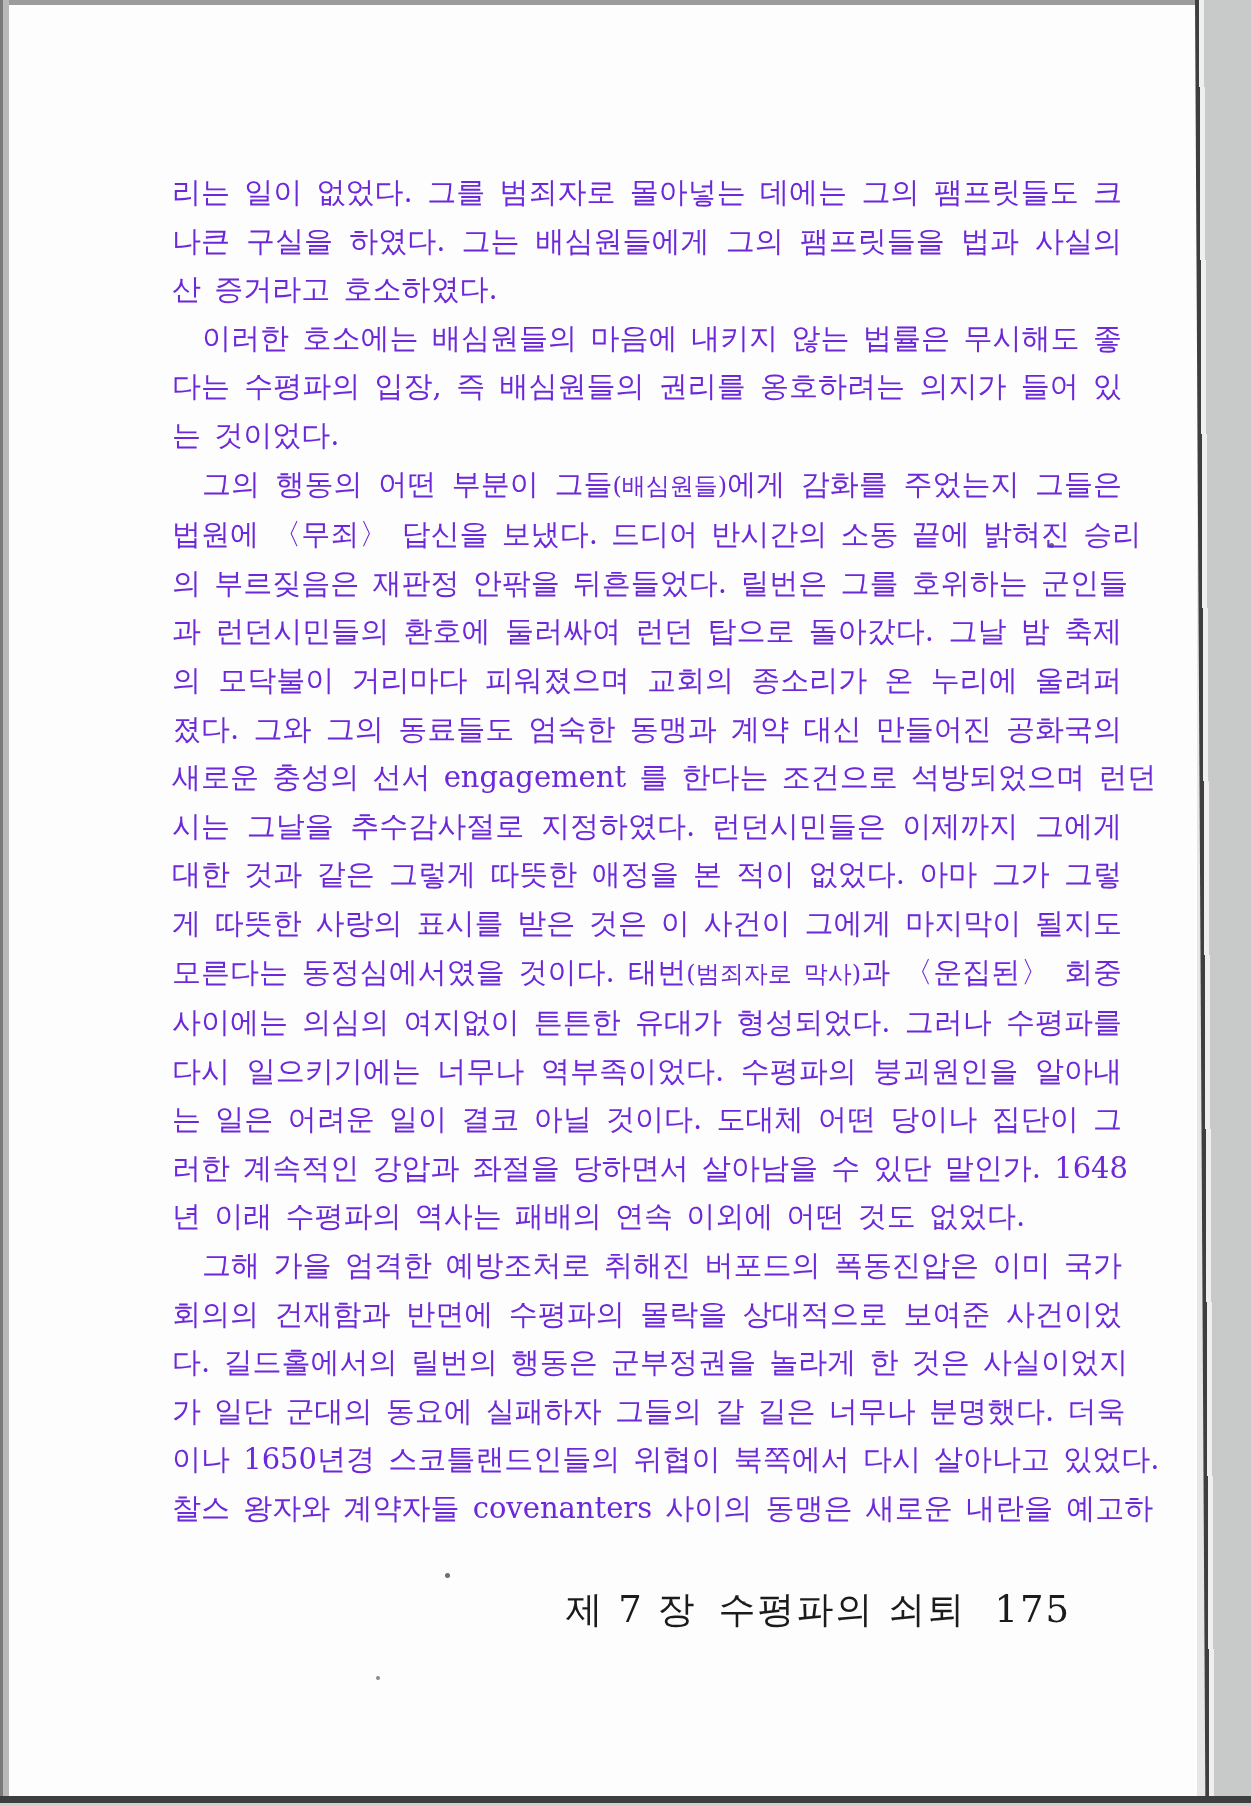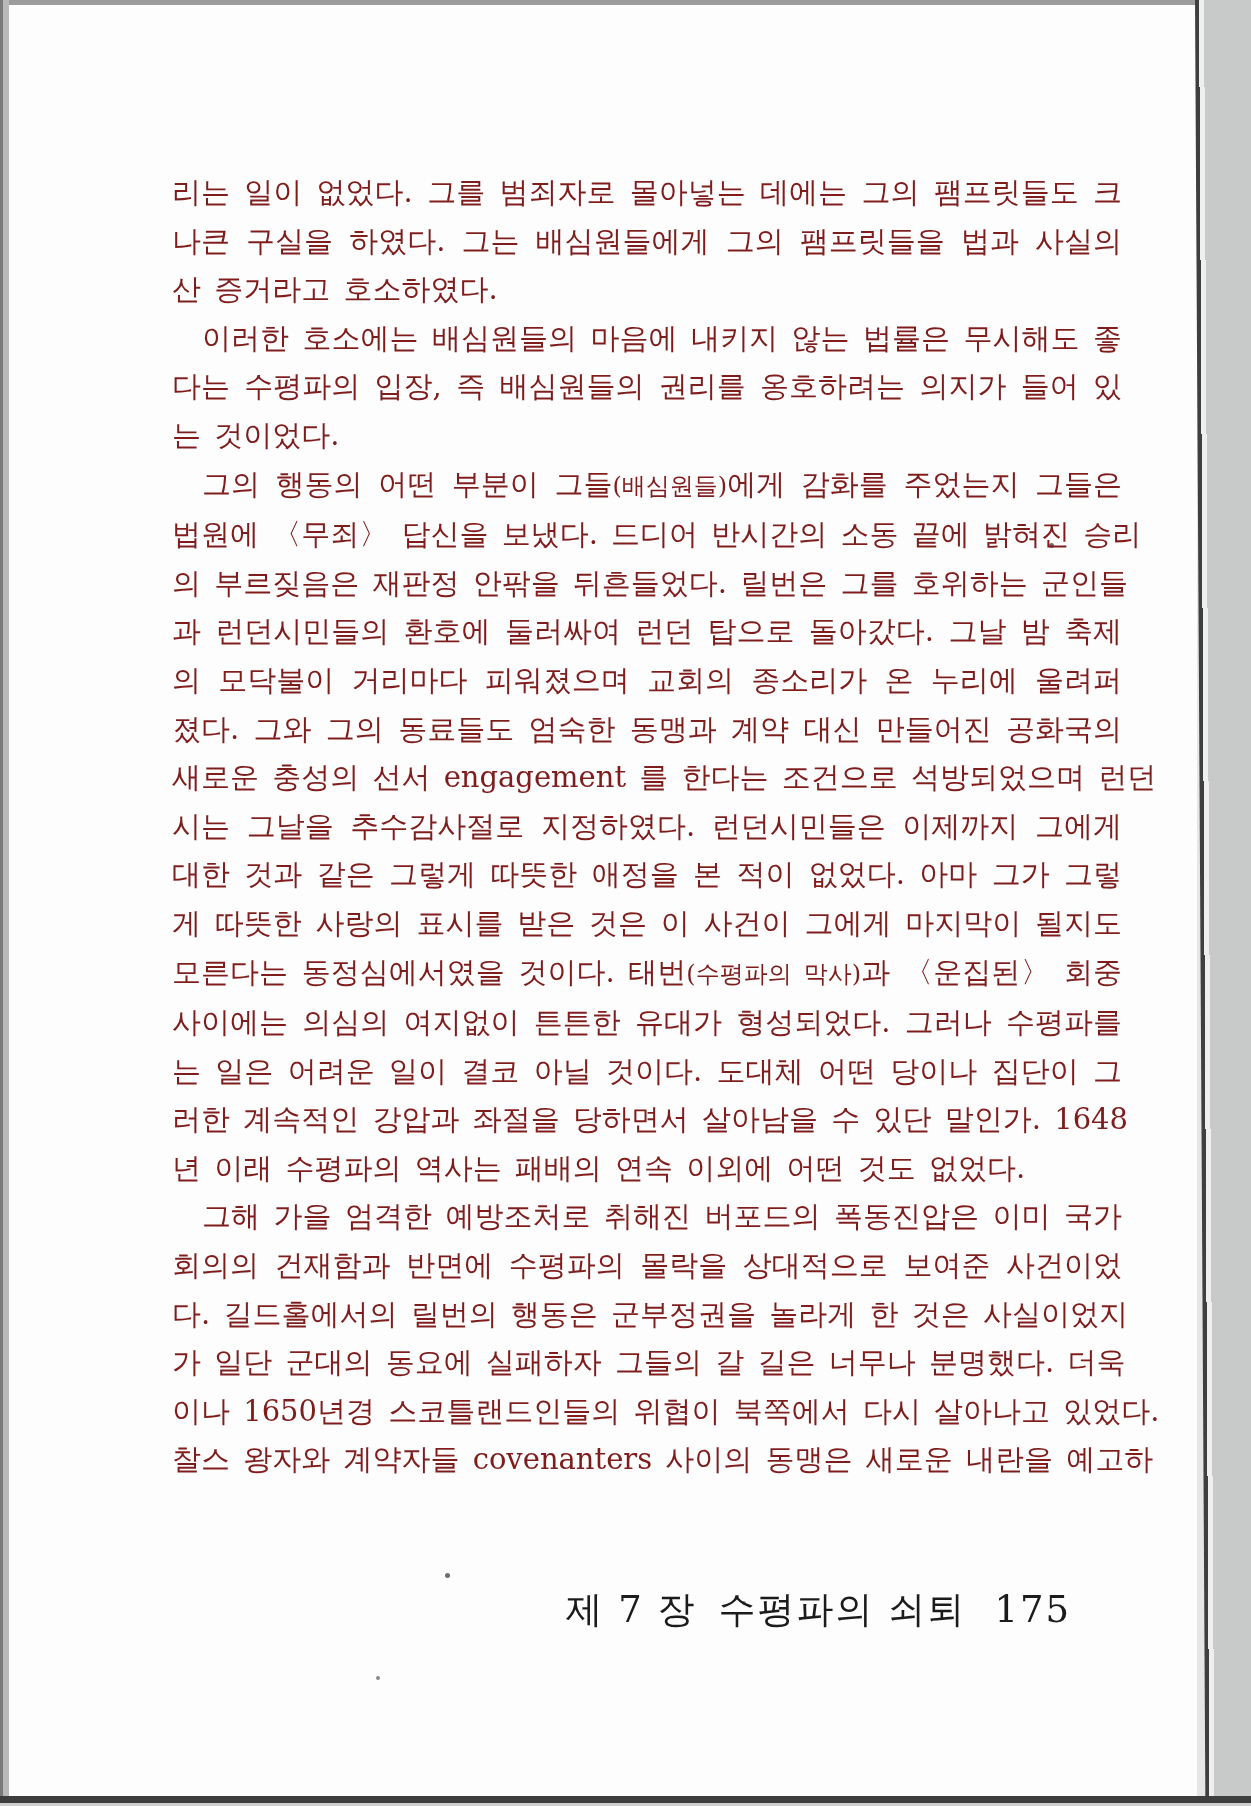--- a/index.html
+++ b/index.html
@@ -22,21 +22,21 @@
   
   .edge-strip{
     position:absolute;left:1195px;top:0;width:58px;height:1806px;
     background:linear-gradient(to right,#3f3f3f 0 4px,#efefef 4px 9px,#c7cac9 9px 100%);
     transform:skewX(0.33deg);transform-origin:top left;
   }
 
   
   .text-block{
     position:absolute;left:172px;top:168px;width:950px;
-    font-size:29px;line-height:48.6px;color:#7f1d1d;
+    font-size:29px;line-height:48.6px;color:#6d28d9;
     word-spacing:4px;
   }
   .line{text-align:justify;text-align-last:justify;white-space:nowrap;}
   .line.short{text-align:right;text-align-last:left;}
   .line.indent{padding-left:30px;}
   .paren{font-size:24px;}
 
   
   .footer{
     position:absolute;top:1585px;right:180px;
@@ -79,22 +79,23 @@
       <div class="line indent">그의 행동의 어떤 부분이 그들<span class="paren">(배심원들)</span>에게 감화를 주었는지 그들은</div>
       <div class="line">법원에 〈무죄〉 답신을 보냈다. 드디어 반시간의 소동 끝에 밝혀진 승리</div>
       <div class="line">의 부르짖음은 재판정 안팎을 뒤흔들었다. 릴번은 그를 호위하는 군인들</div>
       <div class="line">과 런던시민들의 환호에 둘러싸여 런던 탑으로 돌아갔다. 그날 밤 축제</div>
       <div class="line">의 모닥불이 거리마다 피워졌으며 교회의 종소리가 온 누리에 울려퍼</div>
       <div class="line">졌다. 그와 그의 동료들도 엄숙한 동맹과 계약 대신 만들어진 공화국의</div>
       <div class="line">새로운 충성의 선서 engagement 를 한다는 조건으로 석방되었으며 런던</div>
       <div class="line">시는 그날을 추수감사절로 지정하였다. 런던시민들은 이제까지 그에게</div>
       <div class="line">대한 것과 같은 그렇게 따뜻한 애정을 본 적이 없었다. 아마 그가 그렇</div>
       <div class="line">게 따뜻한 사랑의 표시를 받은 것은 이 사건이 그에게 마지막이 될지도</div>
-      <div class="line">모른다는 동정심에서였을 것이다. 태번<span class="paren">(수평파의 막사)</span>과 〈운집된〉 회중</div>
+      <div class="line">모른다는 동정심에서였을 것이다. 태번<span class="paren">(범죄자로 막사)</span>과 〈운집된〉 회중</div>
       <div class="line">사이에는 의심의 여지없이 튼튼한 유대가 형성되었다. 그러나 수평파를</div>
+      <div class="line">다시 일으키기에는 너무나 역부족이었다. 수평파의 붕괴원인을 알아내</div>
       <div class="line">는 일은 어려운 일이 결코 아닐 것이다. 도대체 어떤 당이나 집단이 그</div>
       <div class="line">러한 계속적인 강압과 좌절을 당하면서 살아남을 수 있단 말인가. 1648</div>
       <div class="line short">년 이래 수평파의 역사는 패배의 연속 이외에 어떤 것도 없었다.</div>
       <div class="line indent">그해 가을 엄격한 예방조처로 취해진 버포드의 폭동진압은 이미 국가</div>
       <div class="line">회의의 건재함과 반면에 수평파의 몰락을 상대적으로 보여준 사건이었</div>
       <div class="line">다. 길드홀에서의 릴번의 행동은 군부정권을 놀라게 한 것은 사실이었지</div>
       <div class="line">가 일단 군대의 동요에 실패하자 그들의 갈 길은 너무나 분명했다. 더욱</div>
       <div class="line">이나 1650년경 스코틀랜드인들의 위협이 북쪽에서 다시 살아나고 있었다.</div>
       <div class="line">찰스 왕자와 계약자들 covenanters 사이의 동맹은 새로운 내란을 예고하</div>
     </div>

